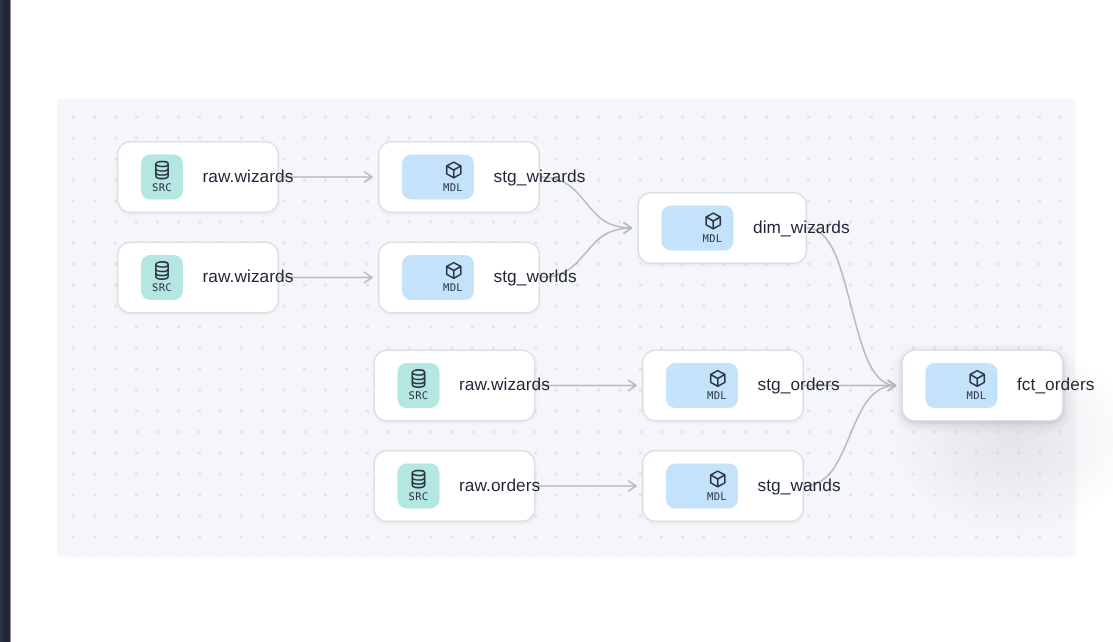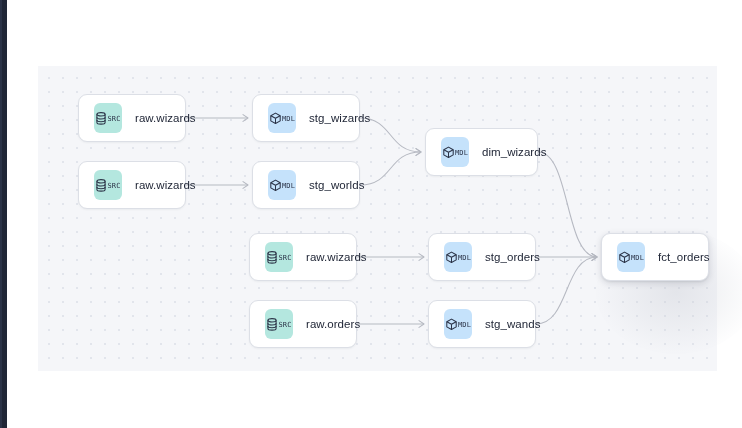--- a/index.html
+++ b/index.html
@@ -90,27 +90,27 @@
   }
   .node.focused {
     box-shadow: 0 2px 7px rgba(24,30,48,0.14), 0 1px 2px rgba(24,30,48,0.07);
   }
 
   .badge {
     width: 28px;
     height: 30px;
     border-radius: 6px;
     display: flex;
-    flex-direction: row;
+    flex-direction: column;
     align-items: center;
     justify-content: center;
     flex: 0 0 auto;
   }
   .badge-src { background: #b4e7df; }
-  .badge-mdl { background: #c5e2fb; }
+  .badge-mdl { background: #c5e2fb; padding-left: 20px; }
 
   .badge svg { display: block; }
 
   .badge-text {
     font-size: 7px;
     line-height: 8px;
     letter-spacing: 0.2px;
     color: #2b3347;
     font-family: "DejaVu Sans Mono", monospace;
     margin-top: 1px;

